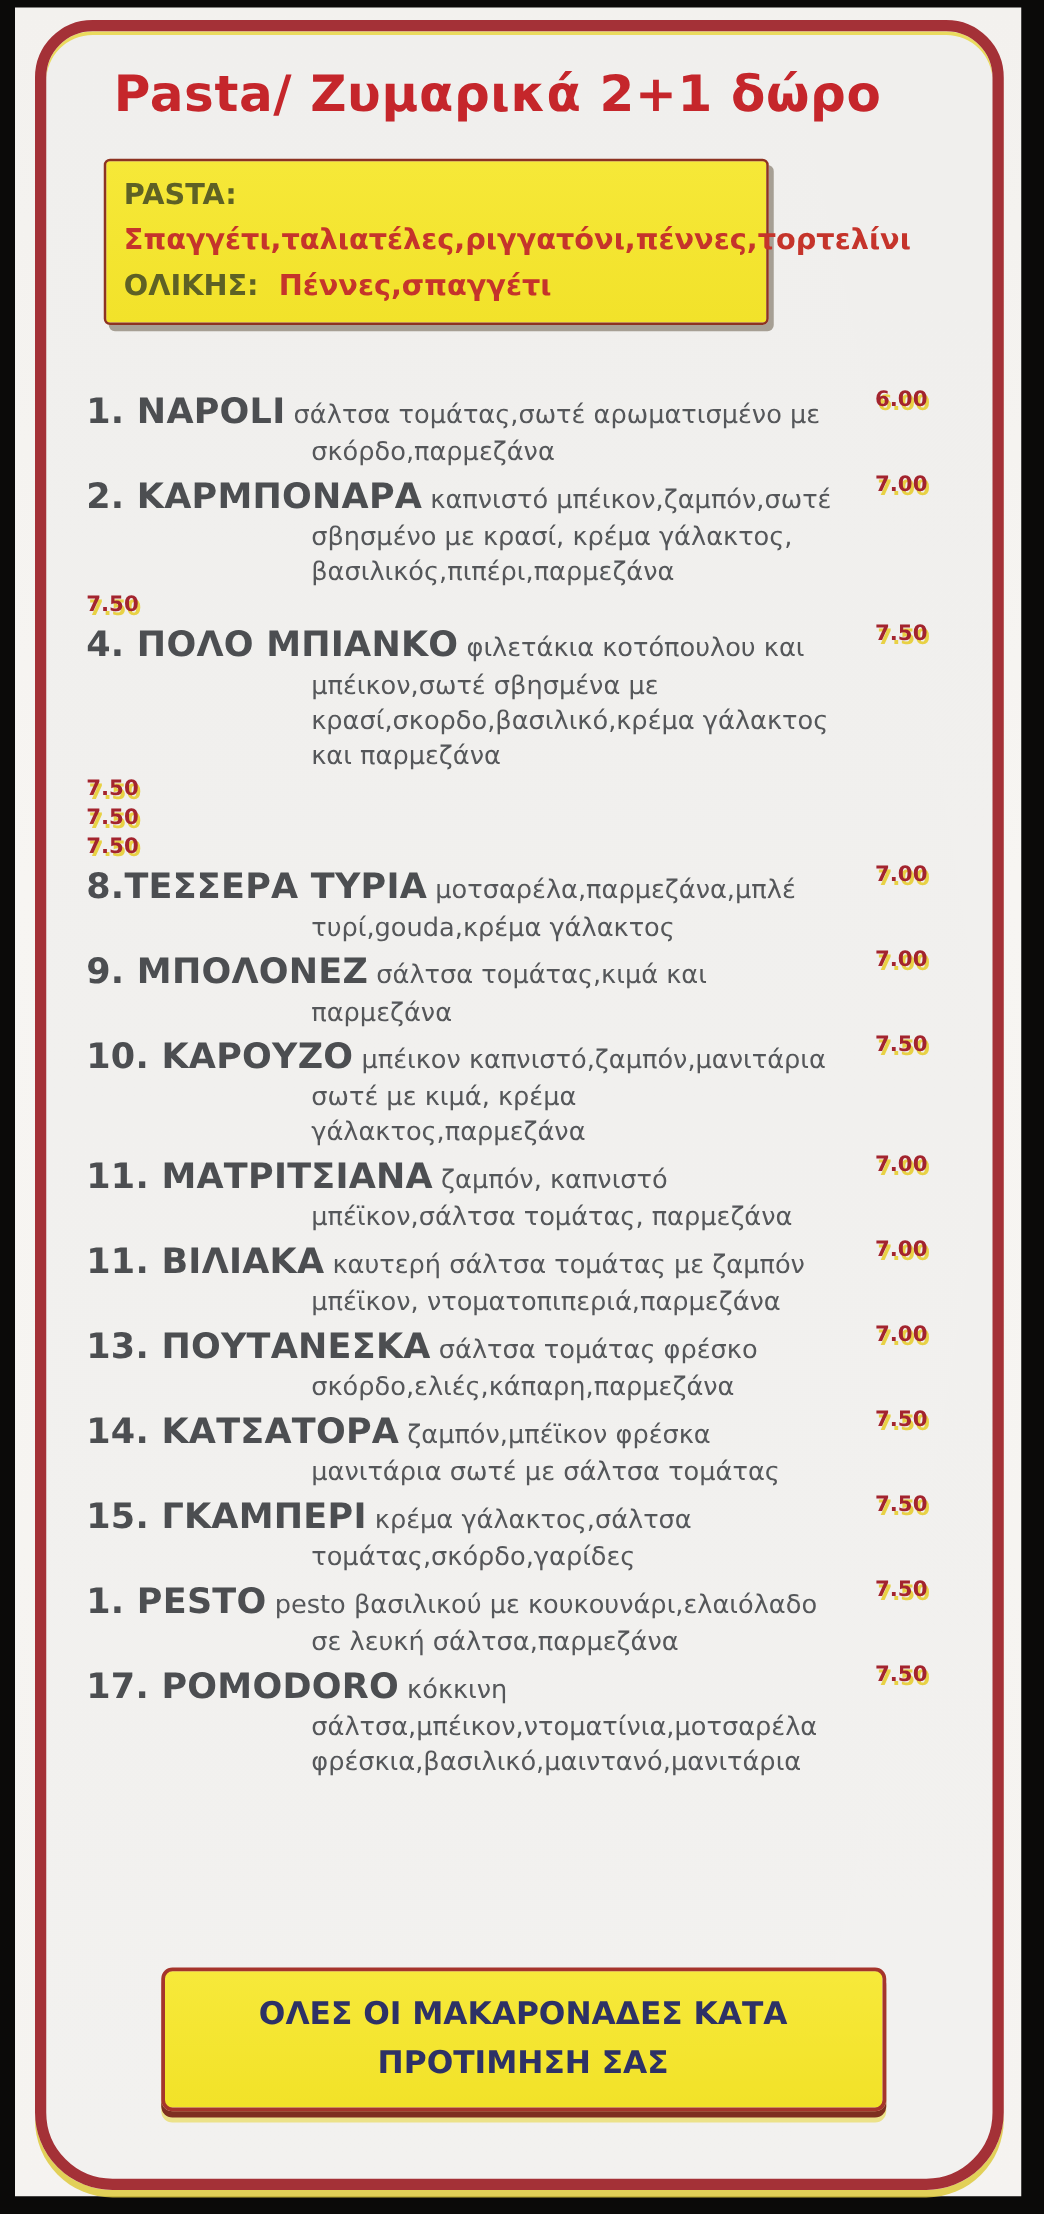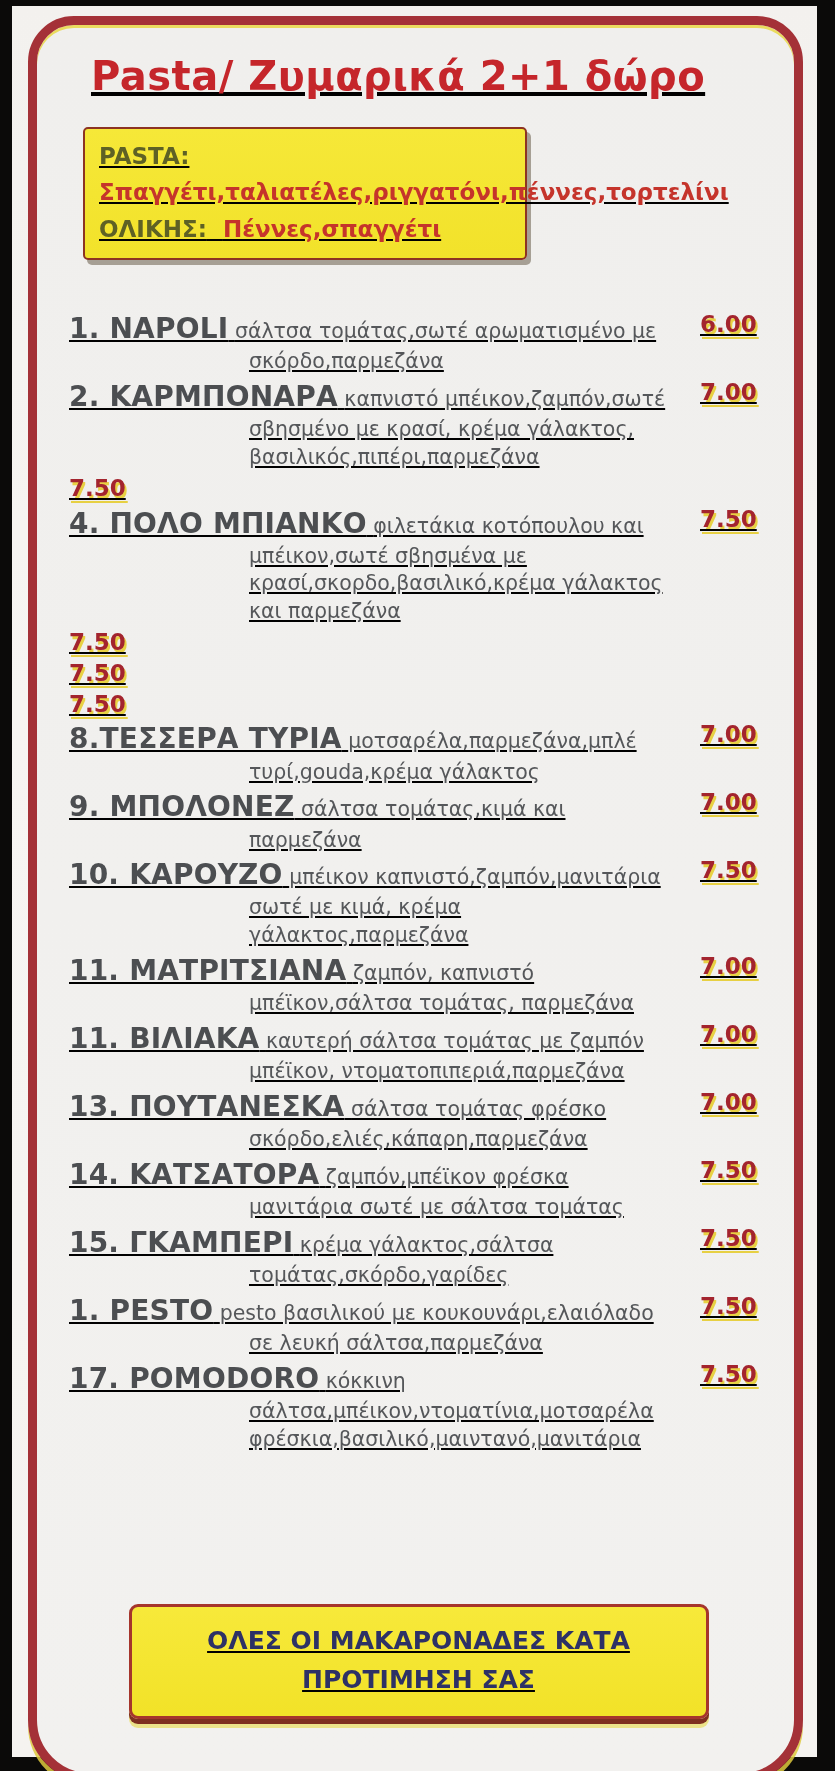--- a/index.html
+++ b/index.html
@@ -8,41 +8,40 @@
     width: 835px; height: 1771px;
     background: #0b0a09;
     font-family: "DejaVu Sans", "Liberation Sans", sans-serif;
     position: relative;
     overflow: hidden;
   }
   .paper {
     position: absolute;
     left: 12px; top: 6px; right: 18px; bottom: 14px;
     background: linear-gradient(180deg, #f3f1ee 0%, #f7f5f2 40%, #f5f3f0 100%);
-    text-decoration: underline;
   }
   .card {
     margin: 10px 14px 0 16px;
     border: 9px solid #a43137;
     border-radius: 46px 46px 62px 62px;
     background: linear-gradient(180deg, #f0efed 0%, #f2f1ef 100%);
     box-shadow: 0 6px 0 rgba(222, 201, 61, 0.85), inset 0 3px 0 rgba(233, 216, 78, 0.9);
     padding: 10px 18px 54px 24px;
     min-height: 1686px;
   }
   .page-title {
     margin: 18px 0 0 30px;
     font-size: 40px;
     font-weight: bold;
     color: #c5262b;
     letter-spacing: 0.5px;
   }
   .pasta-box {
     margin: 28px 0 0 22px;
-    width: 444px;
+    width: 532px;
     background: linear-gradient(180deg, #f6e838 0%, #f2e22a 100%);
     border: 2px solid #8d3322;
     border-radius: 5px;
     box-shadow: 4px 5px 0 rgba(75, 63, 40, 0.45);
     padding: 9px 28px 11px 14px;
     font-size: 23px;
     font-weight: bold;
     line-height: 1.58;
   }
   .pasta-box .label { color: #5e6125; }
@@ -54,21 +53,21 @@
     font-size: 20.5px;
     color: #55575a;
     line-height: 1.36;
     padding-left: 180px;
     text-indent: -180px;
     padding-right: 26px;
   }
   .item-label { font-weight: bold; font-size: 28px; color: #4c4e51; letter-spacing: 0.2px; }
   .menu-price {
     flex: 0 0 76px;
-    font-size: 23px;
+    font-size: 17px;
     font-weight: bold;
     color: #a3242e;
     text-shadow: 2px 3px 0 rgba(231, 207, 58, 0.95);
     line-height: 1.25;
   }
   .oven-box {
     width: 580px;
     margin: 150px auto 0 auto;
     background: linear-gradient(180deg, #f7e93a 0%, #f2e228 100%);
     border: 3px solid #a5352c;

